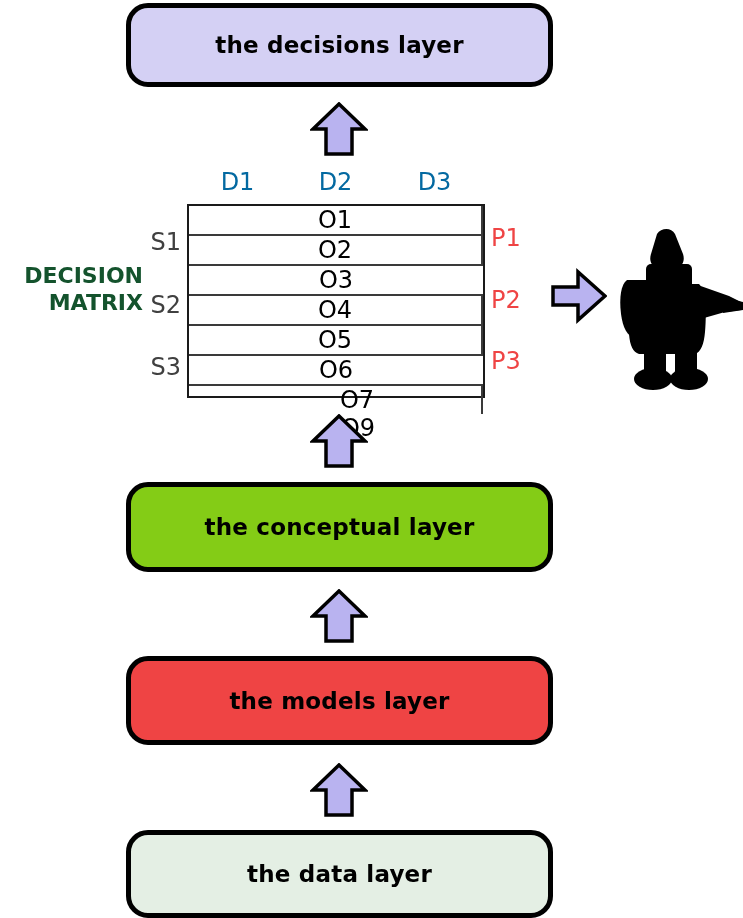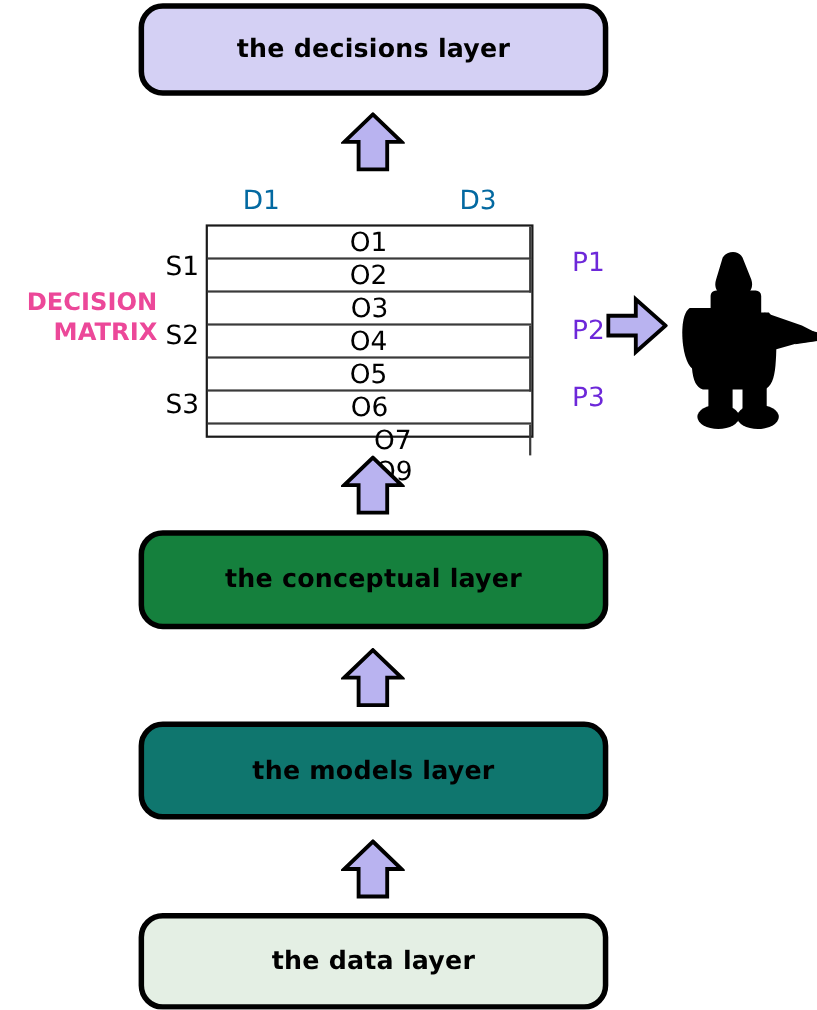--- a/index.html
+++ b/index.html
@@ -106,52 +106,51 @@
   #col-head-1 { left: 286px; }
   #col-head-2 { left: 385px; }
 
   .row-head-left {
     position: absolute;
     left: 143px;
     width: 38px;
     text-align: right;
     font-family: "DejaVu Sans", sans-serif;
     font-size: 24px;
-    color: #000000;
+    color: #404040;
   }
   #row-head-left-0 { top: 228px; }
   #row-head-left-1 { top: 291px; }
   #row-head-left-2 { top: 353px; }
 
   .row-head-right {
     position: absolute;
     left: 491px;
     width: 46px;
     text-align: left;
     font-family: "DejaVu Sans", sans-serif;
     font-size: 24px;
-    color: #6d28d9;
-    margin-left: 29px;
+    color: #ef4444;
   }
   #row-head-right-0 { top: 224px; }
   #row-head-right-1 { top: 286px; }
   #row-head-right-2 { top: 347px; }
 
   
   #matrix-caption {
     position: absolute;
     left: 0px;
     top: 262px;
     width: 143px;
     text-align: right;
     font-family: "DejaVu Sans", sans-serif;
     font-weight: bold;
     font-size: 22px;
     line-height: 27px;
-    color: #ec4899;
+    color: #14532d;
   }
 
   
   #person {
     position: absolute;
     left: 613px;
     top: 228px;
     width: 130px;
     height: 162px;
   }
@@ -170,20 +169,21 @@
       <polygon points="29,2 55,27 42,27 42,52 16,52 16,27 3,27" fill="#b9b3f0" stroke="#000000" stroke-width="3.5" stroke-linejoin="miter"></polygon>
     </svg>
   </div>
 
   <div id="matrix-caption">
     <div>DECISION</div>
     <div>MATRIX</div>
   </div>
 
   <div class="col-head" id="col-head-0">D1</div>
+  <div class="col-head" id="col-head-1">D2</div>
   <div class="col-head" id="col-head-2">D3</div>
 
   <div class="row-head-left" id="row-head-left-0">S1</div>
   <div class="row-head-left" id="row-head-left-1">S2</div>
   <div class="row-head-left" id="row-head-left-2">S3</div>
 
   <div class="row-head-right" id="row-head-right-0">P1</div>
   <div class="row-head-right" id="row-head-right-1">P2</div>
   <div class="row-head-right" id="row-head-right-2">P3</div>
 
@@ -228,31 +228,31 @@
       </g>
     </svg>
   </div>
 
   <div class="up-arrow" id="arrow-conceptual">
     <svg viewBox="0 0 58 55" width="58" height="55" aria-hidden="true">
       <polygon points="29,2 55,27 42,27 42,52 16,52 16,27 3,27" fill="#b9b3f0" stroke="#000000" stroke-width="3.5" stroke-linejoin="miter"></polygon>
     </svg>
   </div>
 
-  <div class="layer-box" id="box-conceptual" style="background:#15803d;">
+  <div class="layer-box" id="box-conceptual" style="background:#84cc16;">
     <span class="layer-label">the conceptual layer</span>
   </div>
 
   <div class="up-arrow" id="arrow-models">
     <svg viewBox="0 0 58 55" width="58" height="55" aria-hidden="true">
       <polygon points="29,2 55,27 42,27 42,52 16,52 16,27 3,27" fill="#b9b3f0" stroke="#000000" stroke-width="3.5" stroke-linejoin="miter"></polygon>
     </svg>
   </div>
 
-  <div class="layer-box" id="box-models" style="background:#0f766e;">
+  <div class="layer-box" id="box-models" style="background:#ef4444;">
     <span class="layer-label">the models layer</span>
   </div>
 
   <div class="up-arrow" id="arrow-data">
     <svg viewBox="0 0 58 55" width="58" height="55" aria-hidden="true">
       <polygon points="29,2 55,27 42,27 42,52 16,52 16,27 3,27" fill="#b9b3f0" stroke="#000000" stroke-width="3.5" stroke-linejoin="miter"></polygon>
     </svg>
   </div>
 
   <div class="layer-box" id="box-data" style="background:#e4efe4;">

